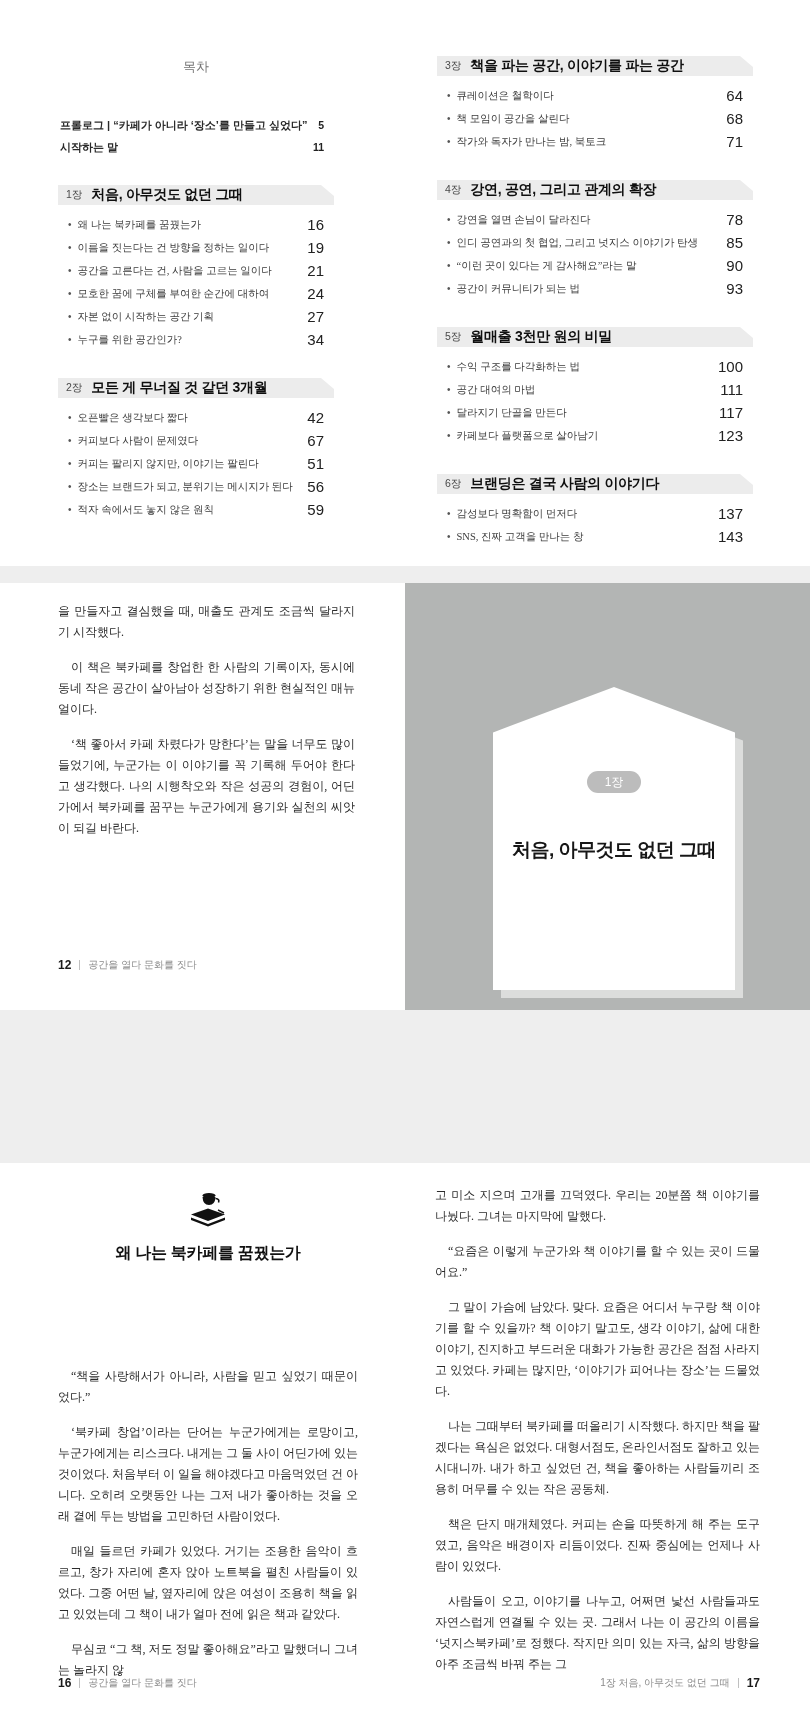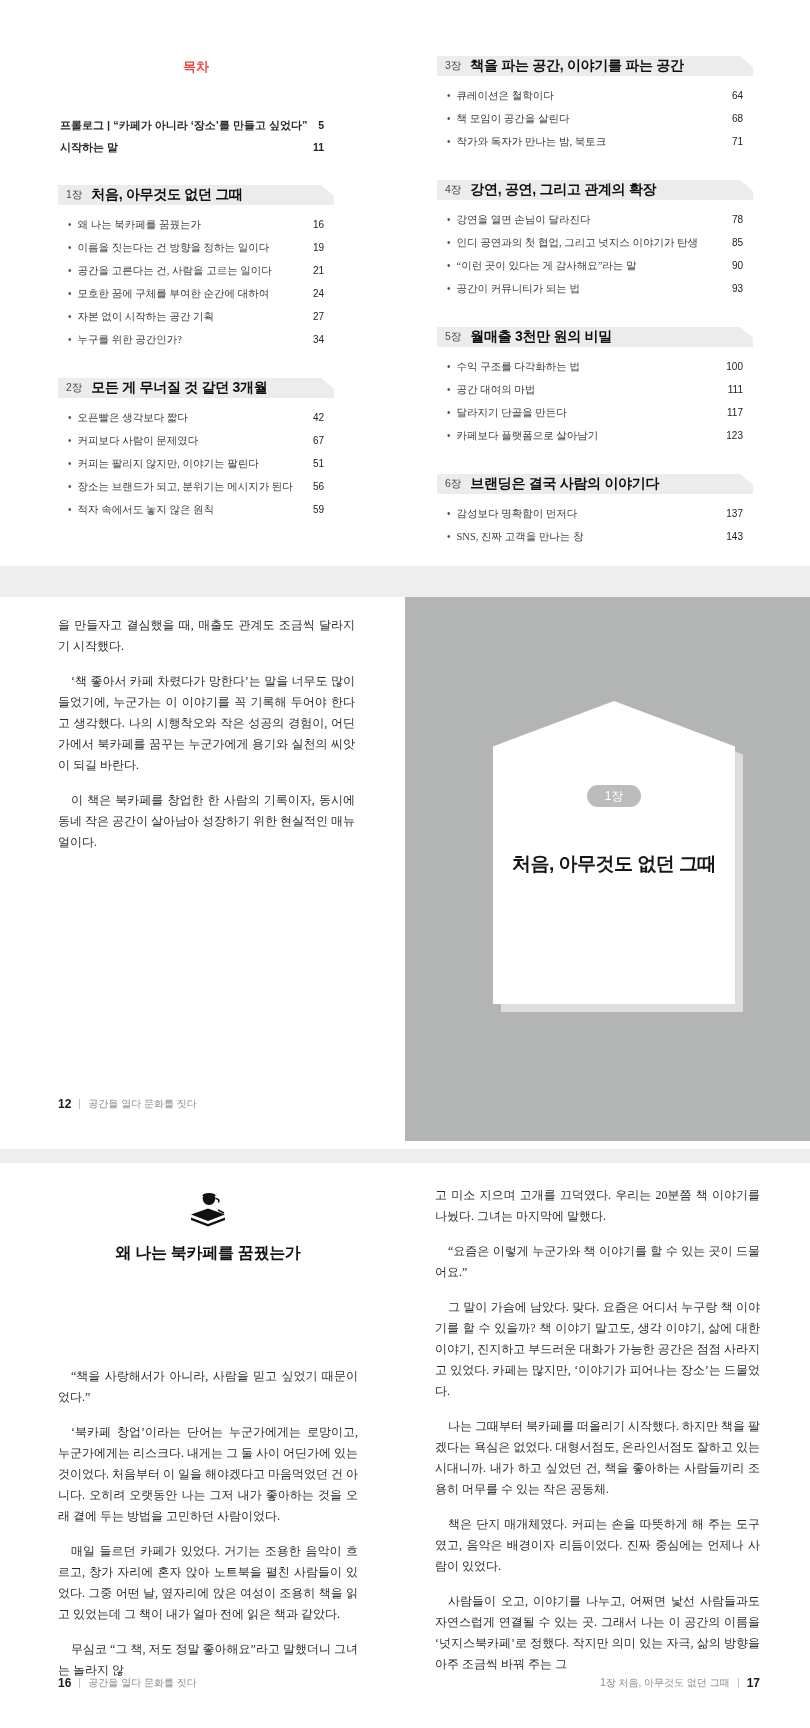--- a/index.html
+++ b/index.html
@@ -4,27 +4,27 @@
 <style>
   html,body{margin:0;padding:0;}
   body{
     width:810px;height:1728px;position:relative;
     background:#eeeeee;
     font-family:"Liberation Sans","DejaVu Sans",sans-serif;
     -webkit-font-smoothing:antialiased;
   }
   .spread{position:absolute;left:0;width:810px;background:#ffffff;overflow:hidden;}
   #spread1{top:0;height:566px;}
-  #spread2{top:597px;height:552px;}
+  #spread2{top:583px;height:427px;}
   #spread3{top:1163px;height:565px;}
 
   
   .toc-title{
     position:absolute;top:58px;left:58px;width:276px;
-    text-align:center;font-size:13px;font-weight:bold;color:#ef4444;margin:0;
+    text-align:center;font-size:13px;font-weight:normal;color:#737373;margin:0;
   }
   .toc-col{position:absolute;top:0;height:100%;}
   #toc-col-left{left:58px;width:276px;}
   #toc-col-right{left:437px;width:316px;}
   .front-matter{list-style:none;margin:114px 0 0 0;padding:0;}
   .fm-row{display:flex;align-items:center;height:22px;padding:0 10px 0 2px;}
   .fm-label{flex:1;font-size:11px;font-weight:bold;color:#2a2a2a;white-space:nowrap;overflow:hidden;}
   .fm-page{font-size:10.5px;font-weight:bold;color:#222;}
   .chap{margin-top:27px;}
   #toc-col-right .chap:first-child{margin-top:56px;}
@@ -35,21 +35,21 @@
   }
   .chap-no{font-size:10.5px;color:#4a4a4a;margin-right:9px;}
   .chap-title{font-size:14px;font-weight:bold;color:#0f0f0f;letter-spacing:-0.3px;white-space:nowrap;}
   .chap-items{list-style:none;margin:0;padding:0;}
   .toc-item{display:flex;align-items:center;height:23px;padding:0 10px 0 10px;}
   .toc-item .bullet{color:#555;font-size:10px;margin-right:6px;}
   .item-label{
     flex:1;font-family:"Liberation Serif","DejaVu Serif",serif;
     font-size:10.5px;color:#3b3b3b;white-space:nowrap;overflow:hidden;
   }
-  .item-page{font-size:10px;color:#222;margin-left:8px;}
+  .item-page{font-size:15px;color:#222;margin-left:8px;}
 
   
   .bodytext{font-family:"Liberation Serif","DejaVu Serif",serif;}
   .bodytext p{
     margin:14px 0 0 0;font-size:12px;line-height:21px;color:#2b2b2b;
     text-align:justify;
   }
   .bodytext p:first-child{margin-top:0;}
   .bodytext p.ind{text-indent:13px;}
 
@@ -278,22 +278,22 @@
             <span class="item-page">143</span>
           </li>
         </ul>
       </div>
     </div>
 </section>
 
 <section class="spread" id="spread2">
   <div class="bodytext" id="s2-left">
       <p class="cont">을 만들자고 결심했을 때, 매출도 관계도 조금씩 달라지기 시작했다.</p>
+      <p class="ind">이 책은 북카페를 창업한 한 사람의 기록이자, 동시에 동네 작은 공간이 살아남아 성장하기 위한 현실적인 매뉴얼이다.</p>
       <p class="ind">‘책 좋아서 카페 차렸다가 망한다’는 말을 너무도 많이 들었기에, 누군가는 이 이야기를 꼭 기록해 두어야 한다고 생각했다. 나의 시행착오와 작은 성공의 경험이, 어딘가에서 북카페를 꿈꾸는 누군가에게 용기와 실천의 씨앗이 되길 바란다.</p>
-      <p class="ind">이 책은 북카페를 창업한 한 사람의 기록이자, 동시에 동네 작은 공간이 살아남아 성장하기 위한 현실적인 매뉴얼이다.</p>
     </div>
   <div class="footer" id="s2-footer">
     <span class="pnum">12</span>
     <span class="fdiv"></span>
     <span class="ftitle">공간을 열다 문화를 짓다</span>
   </div>
   <div class="grey-page">
     <div class="house-wrap">
       <div class="house-shadow"></div>
       <div class="house-card">

